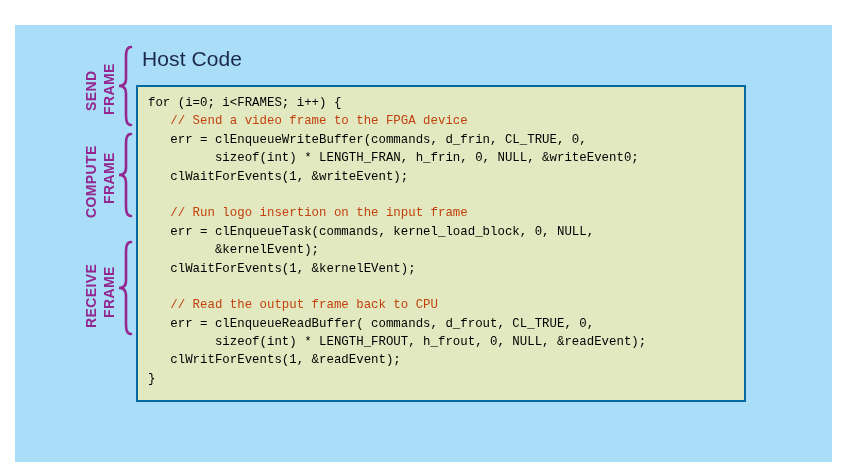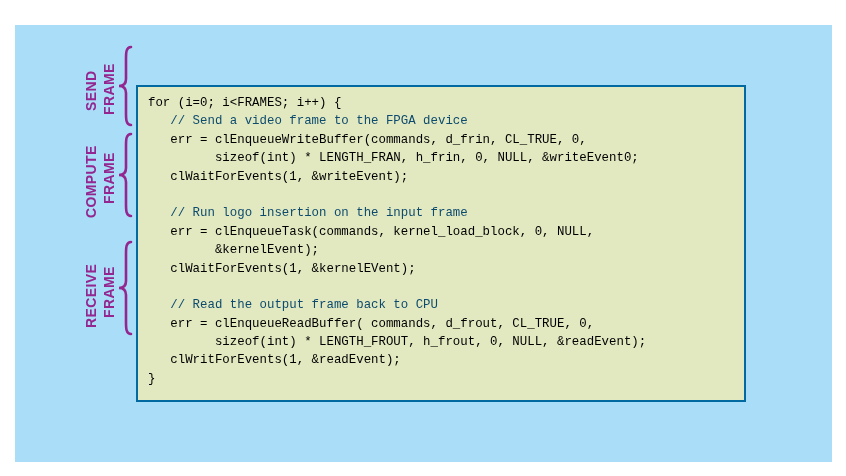--- a/index.html
+++ b/index.html
@@ -53,21 +53,21 @@
     top: 7px;
     margin: 0;
     font-family: "Liberation Mono", "DejaVu Sans Mono", monospace;
     font-size: 12.4px;
     line-height: 18.4px;
     color: #000000;
     white-space: pre;
     letter-spacing: 0px;
   }
   .cl { display: block; height: 18.4px; white-space: pre; }
-  .comment { color: #0c4a6e; }
+  .comment { color: #c2410c; }
   .blank { color: transparent; }
 
   
   .annot {
     position: absolute;
     height: 0;
   }
   .annot .brace {
     position: absolute;
     right: 0;
@@ -87,20 +87,21 @@
     white-space: nowrap;
     transform-origin: 0 0;
     transform: rotate(-90deg);
   }
 </style>
 </head>
 <body>
 
 <div id="slide">
 
+  <div id="slide-title">Host Code</div>
 
   <div class="annot" style="left:50px; top:20px; width:68px;">
     <span class="brace" style="top:0px;">
       <svg width="16" height="82" viewBox="0 0 16 82">
         <path d="M14 2 C9 2 9 8 9 14 L9 34 C9 39 6 41 2 41 C6 41 9 43 9 48 L9 68 C9 74 9 80 14 80" fill="none" stroke="#93268f" stroke-width="2.6" stroke-linecap="round"></path>
       </svg>
     </span>
     <span class="vlabel" style="left:36px; top:70px;">FRAME</span>
     <span class="vlabel" style="left:18px; top:66px;">SEND</span>
   </div>

